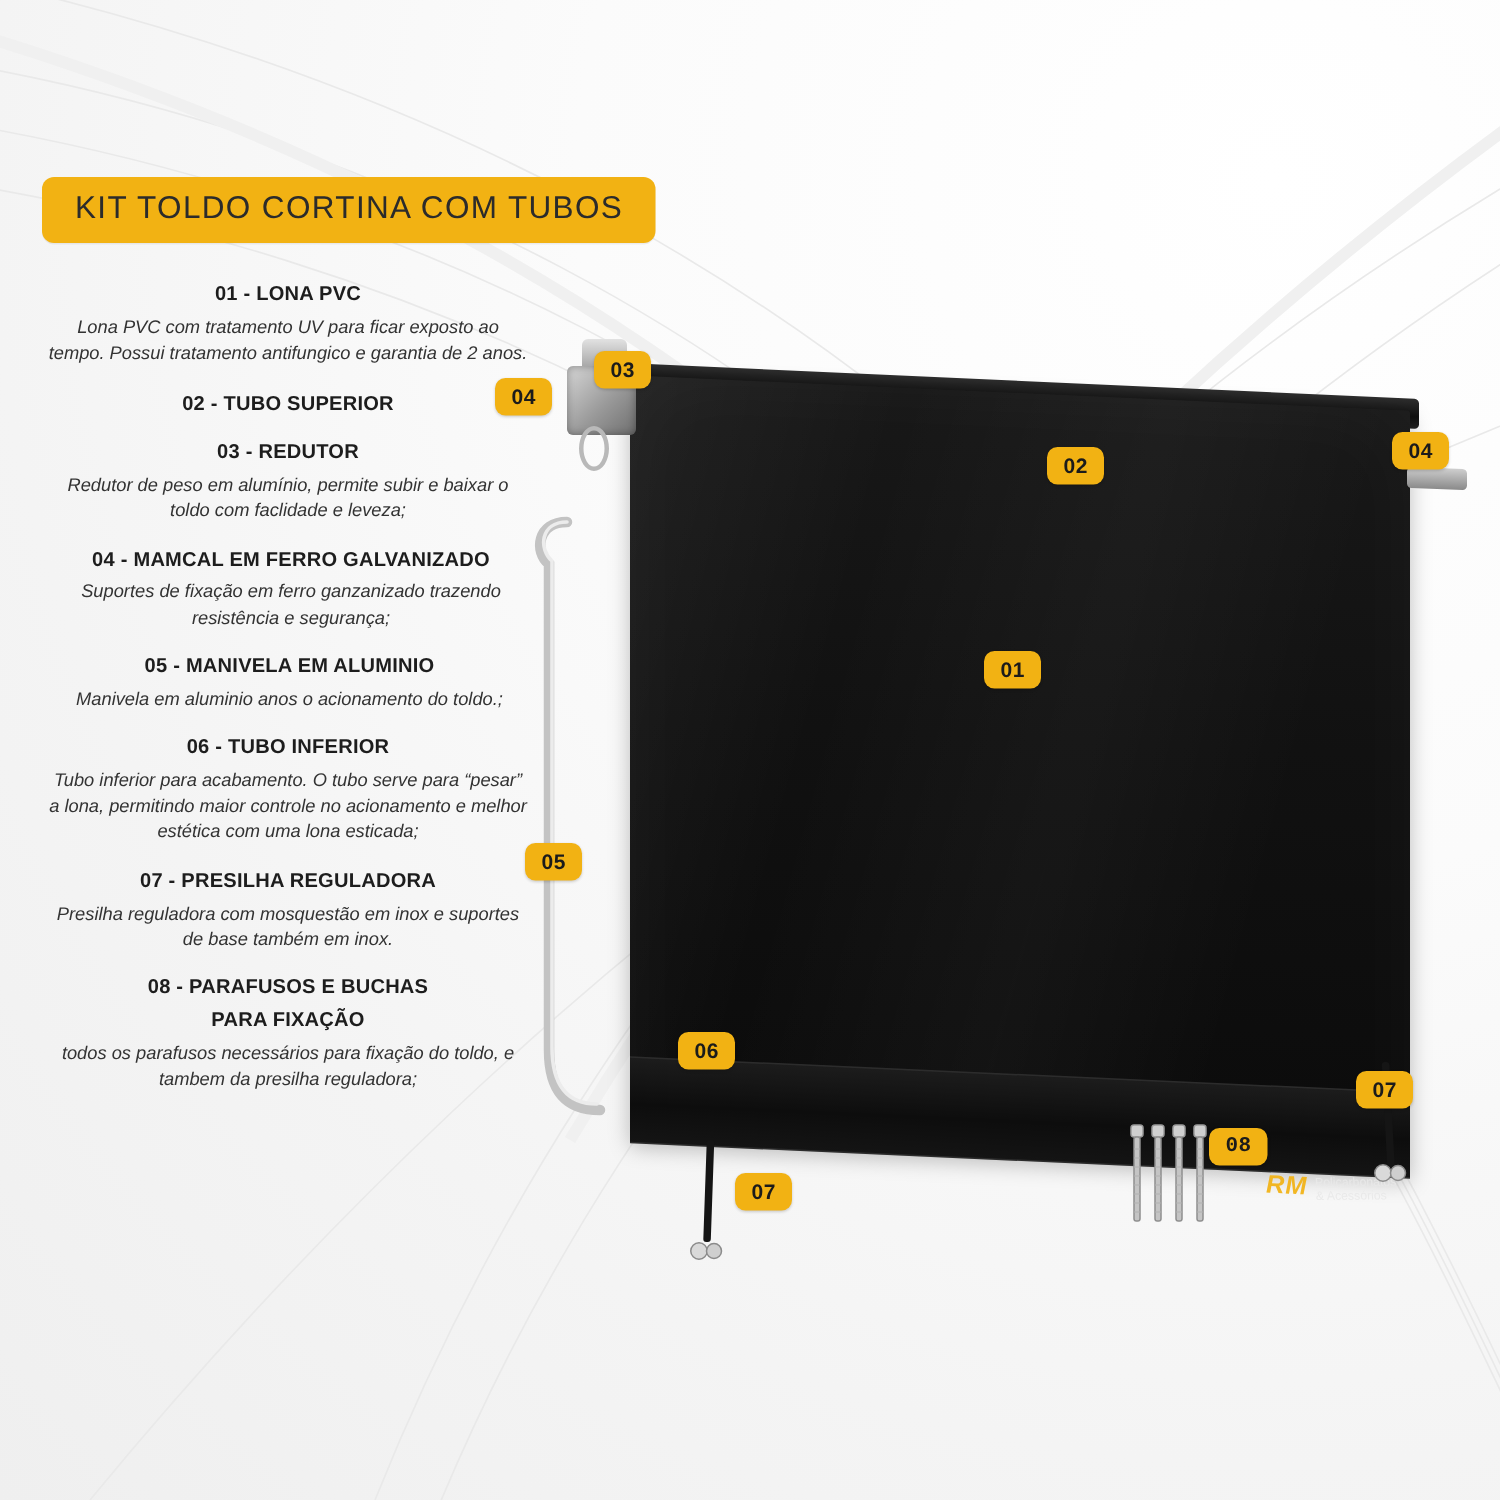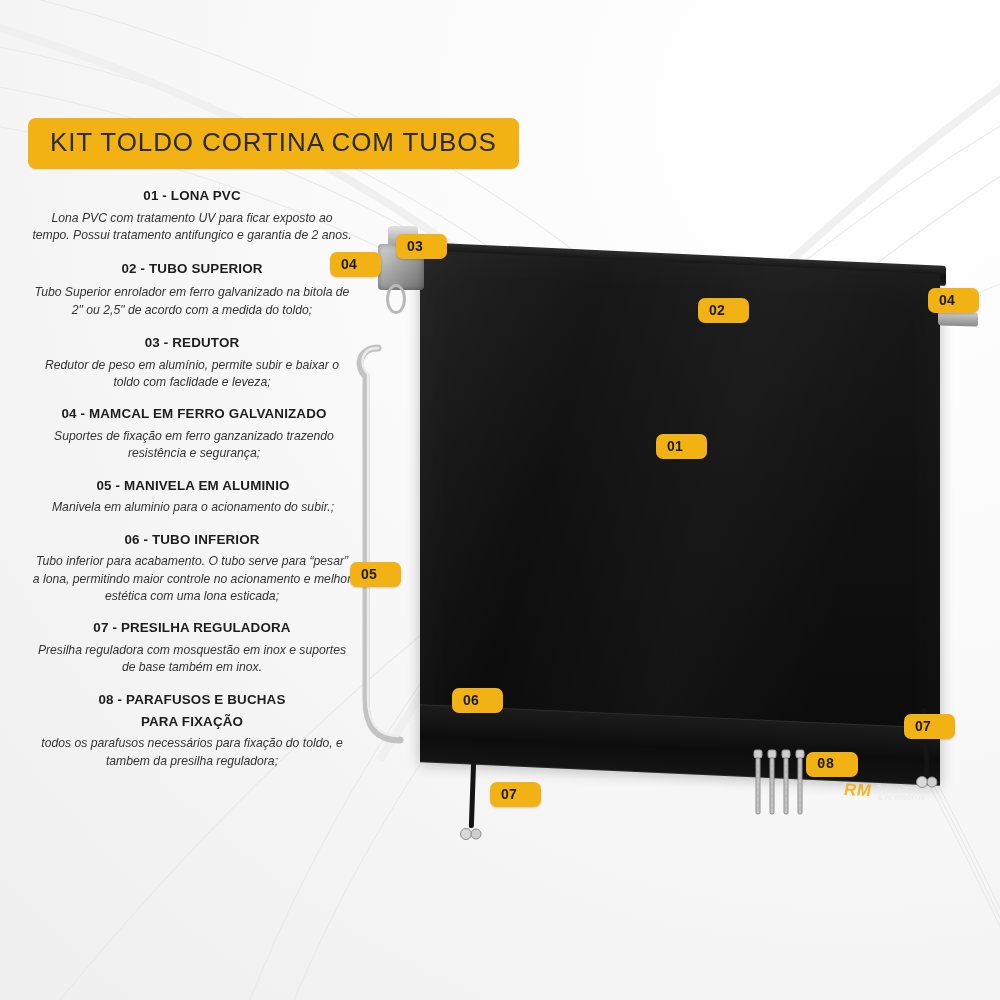--- a/index.html
+++ b/index.html
@@ -32,21 +32,21 @@
 
   
   .title-badge {
     position: absolute;
     left: 28px;
     top: 118px;
     background: #f2b213;
     color: #2b2b2b;
     border-radius: 8px;
     padding: 9px 22px 11px 22px;
-    font-size: 26px;
+    font-size: 21px;
     letter-spacing: 0.9px;
     font-weight: 400;
     box-shadow: 0 1px 0 rgba(0,0,0,0.06);
   }
 
   
   .spec-list {
     position: absolute;
     left: 32px;
     top: 188px;
@@ -233,21 +233,21 @@
   }
 
   
   .num {
     position: absolute;
     background: #f2b213;
     color: #1b1b1b;
     font-size: 14px;
     font-weight: bold;
     border-radius: 7px;
-    padding: 5px 24px 6px 11px;
+    padding: 5px 11px 6px 11px;
     letter-spacing: 0.3px;
     box-shadow: 0 1px 2px rgba(0,0,0,0.18);
     line-height: 1;
   }
 </style>
 </head>
 <body>
 
 <div id="page">
 
@@ -271,36 +271,35 @@
 
   <div class="spec-list">
 
     <div class="spec-item i1">
       <div class="spec-title">01 - LONA PVC</div>
       <div class="spec-body">Lona PVC com tratamento UV para ficar exposto ao tempo. Possui tratamento antifungico e garantia de 2 anos.</div>
     </div>
 
     <div class="spec-item i2">
       <div class="spec-title">02 - TUBO SUPERIOR</div>
-      <div class="spec-body">Tubo Superior enrolador em ferro galvanizado na bitola de 2" ou 2,5" de acordo com a medida do toldo;</div>
     </div>
 
     <div class="spec-item i3">
       <div class="spec-title">03 - REDUTOR</div>
       <div class="spec-body">Redutor de peso em alumínio, permite subir e baixar o toldo com faclidade e leveza;</div>
     </div>
 
     <div class="spec-item i4">
       <div class="spec-title">04 - MAMCAL  EM FERRO GALVANIZADO</div>
       <div class="spec-body">Suportes de fixação em ferro ganzanizado trazendo resistência e segurança;</div>
     </div>
 
     <div class="spec-item i5">
       <div class="spec-title">05 - MANIVELA EM ALUMINIO</div>
-      <div class="spec-body">Manivela em aluminio para o acionamento do subir.;</div>
+      <div class="spec-body">Manivela em aluminio anos o acionamento do toldo.;</div>
     </div>
 
     <div class="spec-item i6">
       <div class="spec-title">06 - TUBO INFERIOR</div>
       <div class="spec-body">Tubo inferior para acabamento. O tubo serve para “pesar” a lona, permitindo maior controle no acionamento e melhor estética com uma lona esticada;</div>
     </div>
 
     <div class="spec-item i7">
       <div class="spec-title">07 - PRESILHA REGULADORA</div>
       <div class="spec-body">Presilha reguladora com mosquestão em inox e suportes de base também em inox.</div>

